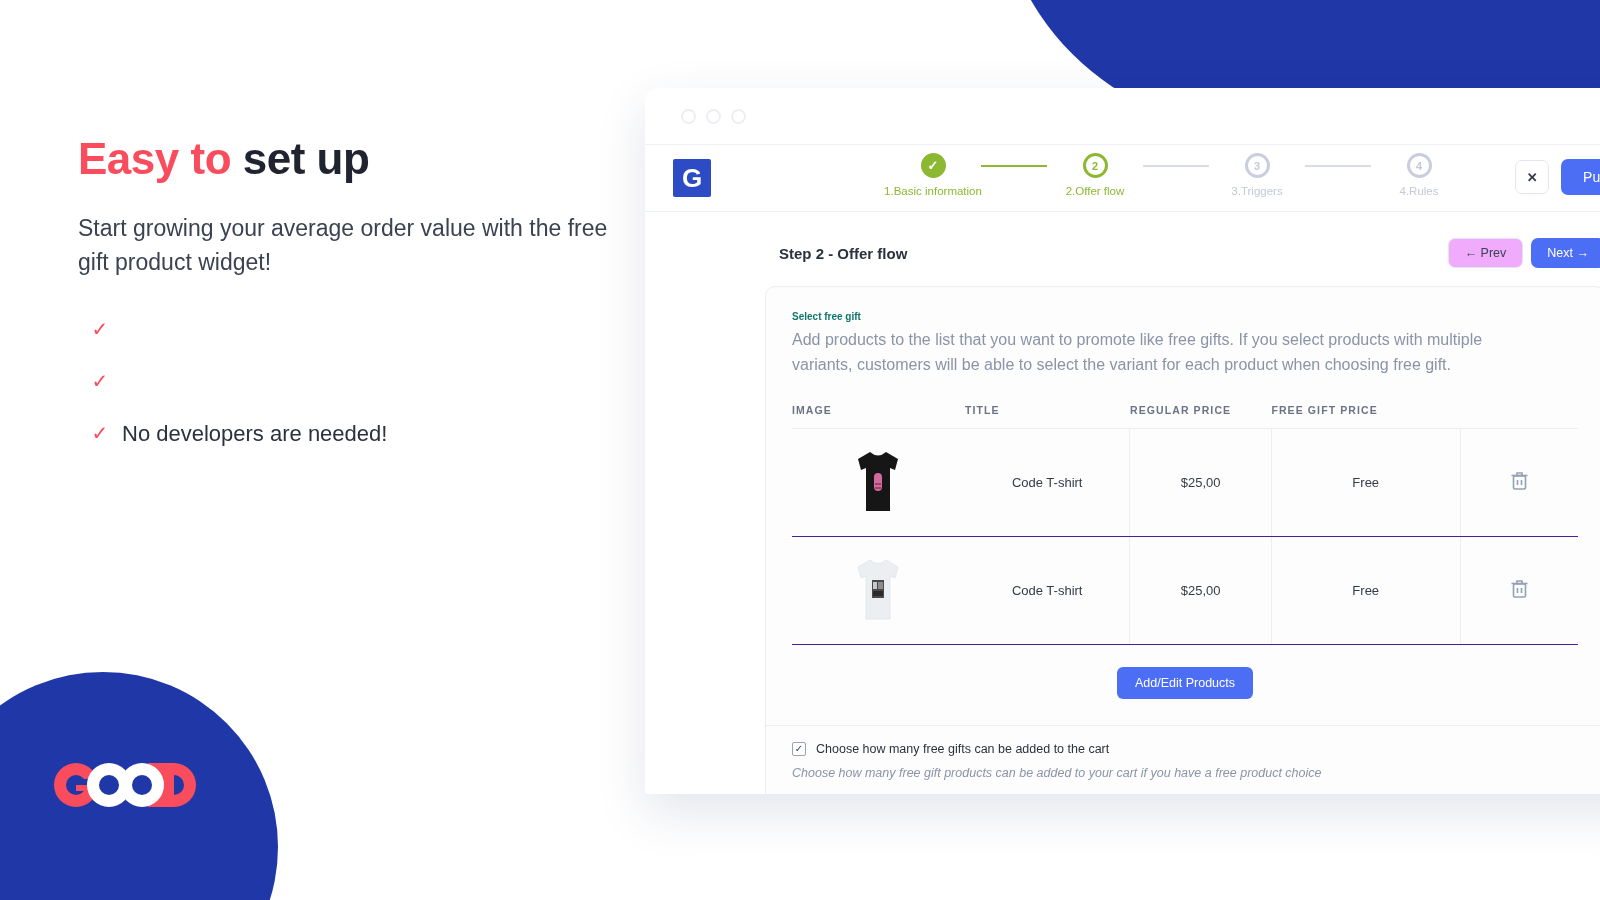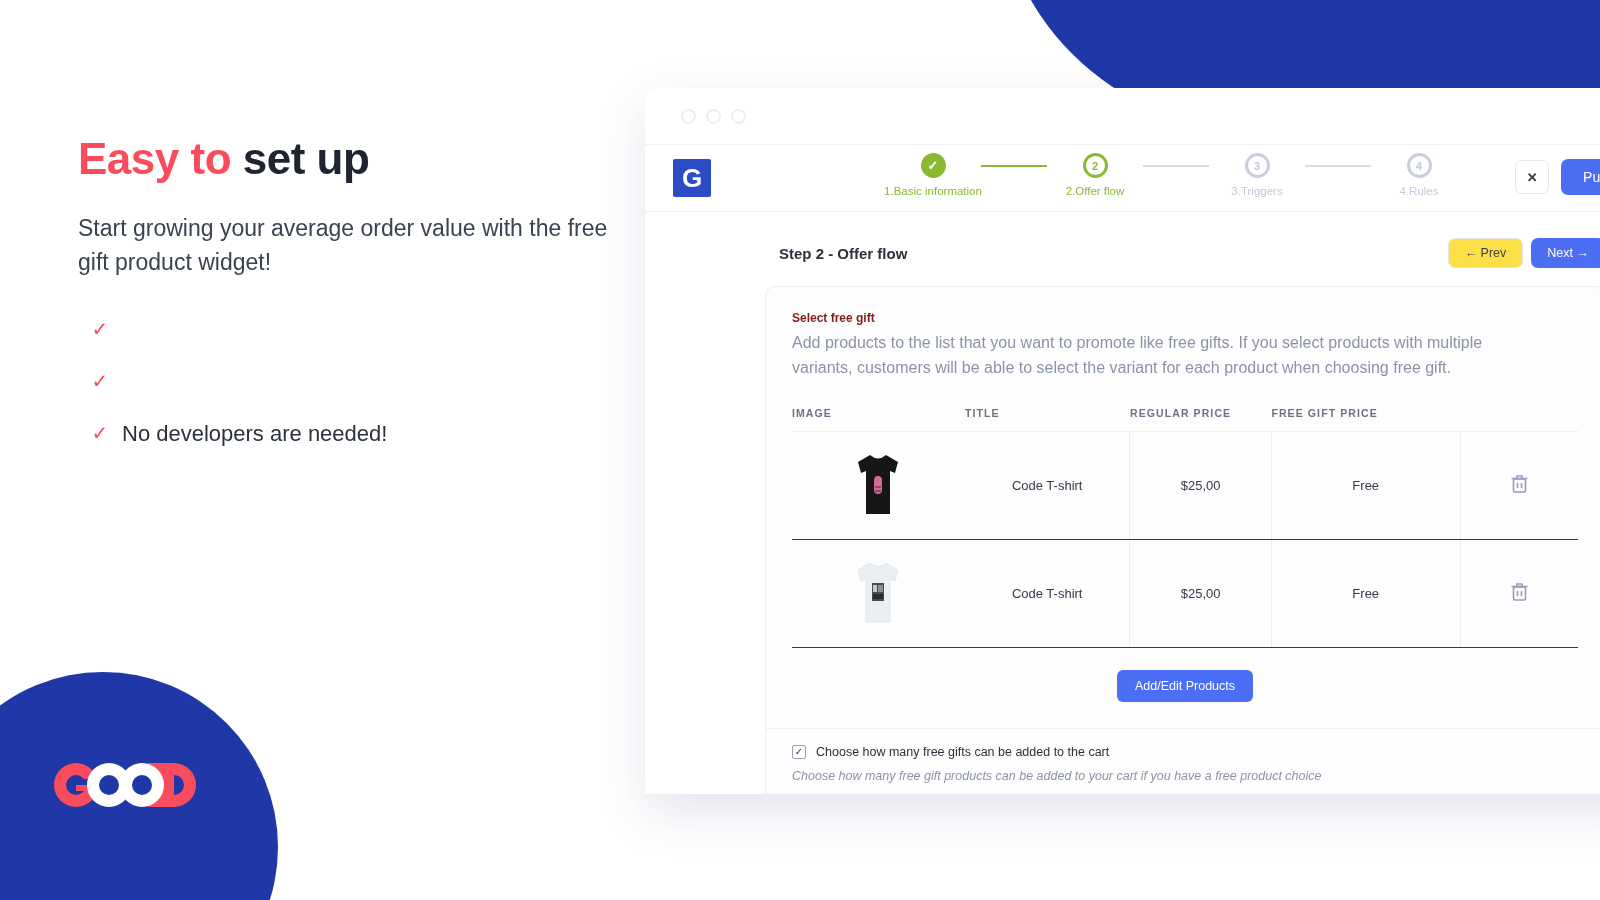--- a/index.html
+++ b/index.html
@@ -106,34 +106,34 @@
   }
 
   
   .step-row {
     display: flex; align-items: center; justify-content: space-between;
     padding: 26px 40px 18px 134px; background:#fff;
   }
   .step-title { font-size: 15px; font-weight: 700; color: #2b313d; }
   .nav-btns { display: flex; gap: 8px; }
   .prev-btn {
-    border: 1px solid #e3e6ef; background: #fde047; color: #3c4352;
+    border: 1px solid #e3e6ef; background: #f0abfc; color: #3c4352;
     border-radius: 7px; padding: 7px 16px; font-size: 12.5px;
   }
   .next-btn {
     border: none; background: #4c6ef5; color: #fff;
     border-radius: 7px; padding: 8px 16px; font-size: 12.5px;
   }
 
   
   .card {
     margin: 0 40px 0 120px; background: #fdfdfd;
     border: 1px solid #ececf2; border-radius: 10px; padding: 24px 26px 0 26px;
   }
-  .card-title { font-size: 12px; font-weight: 700; color: #7f1d1d; }
+  .card-title { font-size: 10px; font-weight: 700; color: #0f766e; }
   .card-desc { margin-top: 6px; font-size: 16px; line-height: 1.55; color: #8b93a7; max-width: 700px; }
 
   table.products { width: 100%; border-collapse: collapse; margin-top: 18px; }
   table.products th {
     font-size: 10.5px; letter-spacing: 1.1px; color: #6b7285; font-weight: 700;
     padding: 8px 0 12px 0; border-bottom: 1px solid #eceef4; text-align: left;
   }
   table.products td {
     border-bottom: 1px solid #4c1d95; text-align: center;
     font-size: 13px; color: #333a48; height: 108px; vertical-align: middle;

